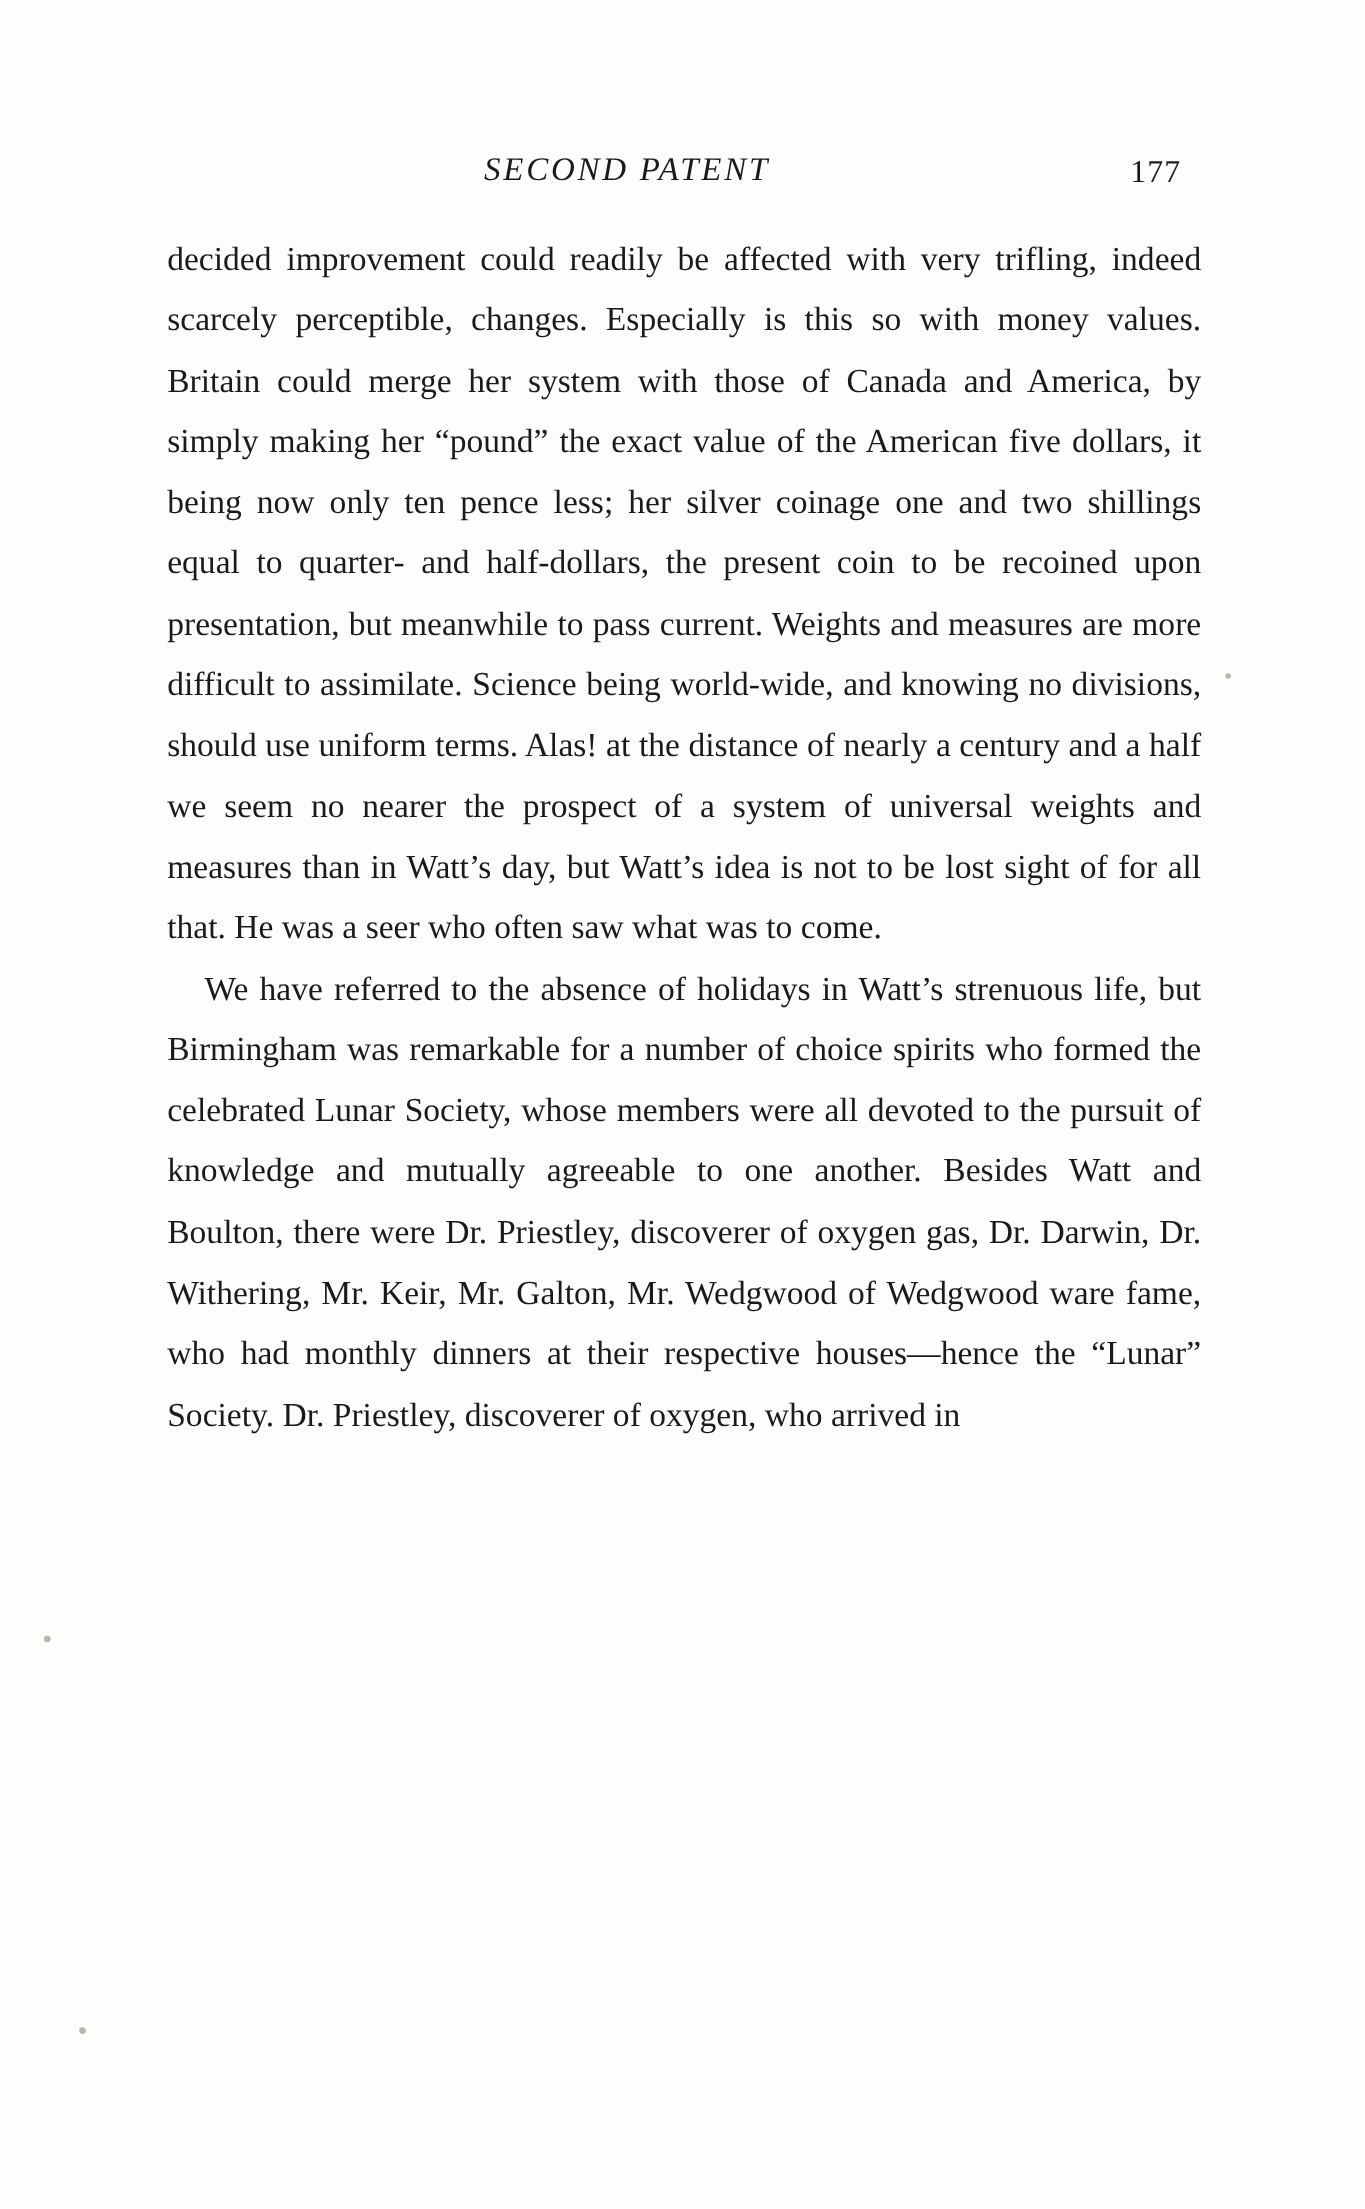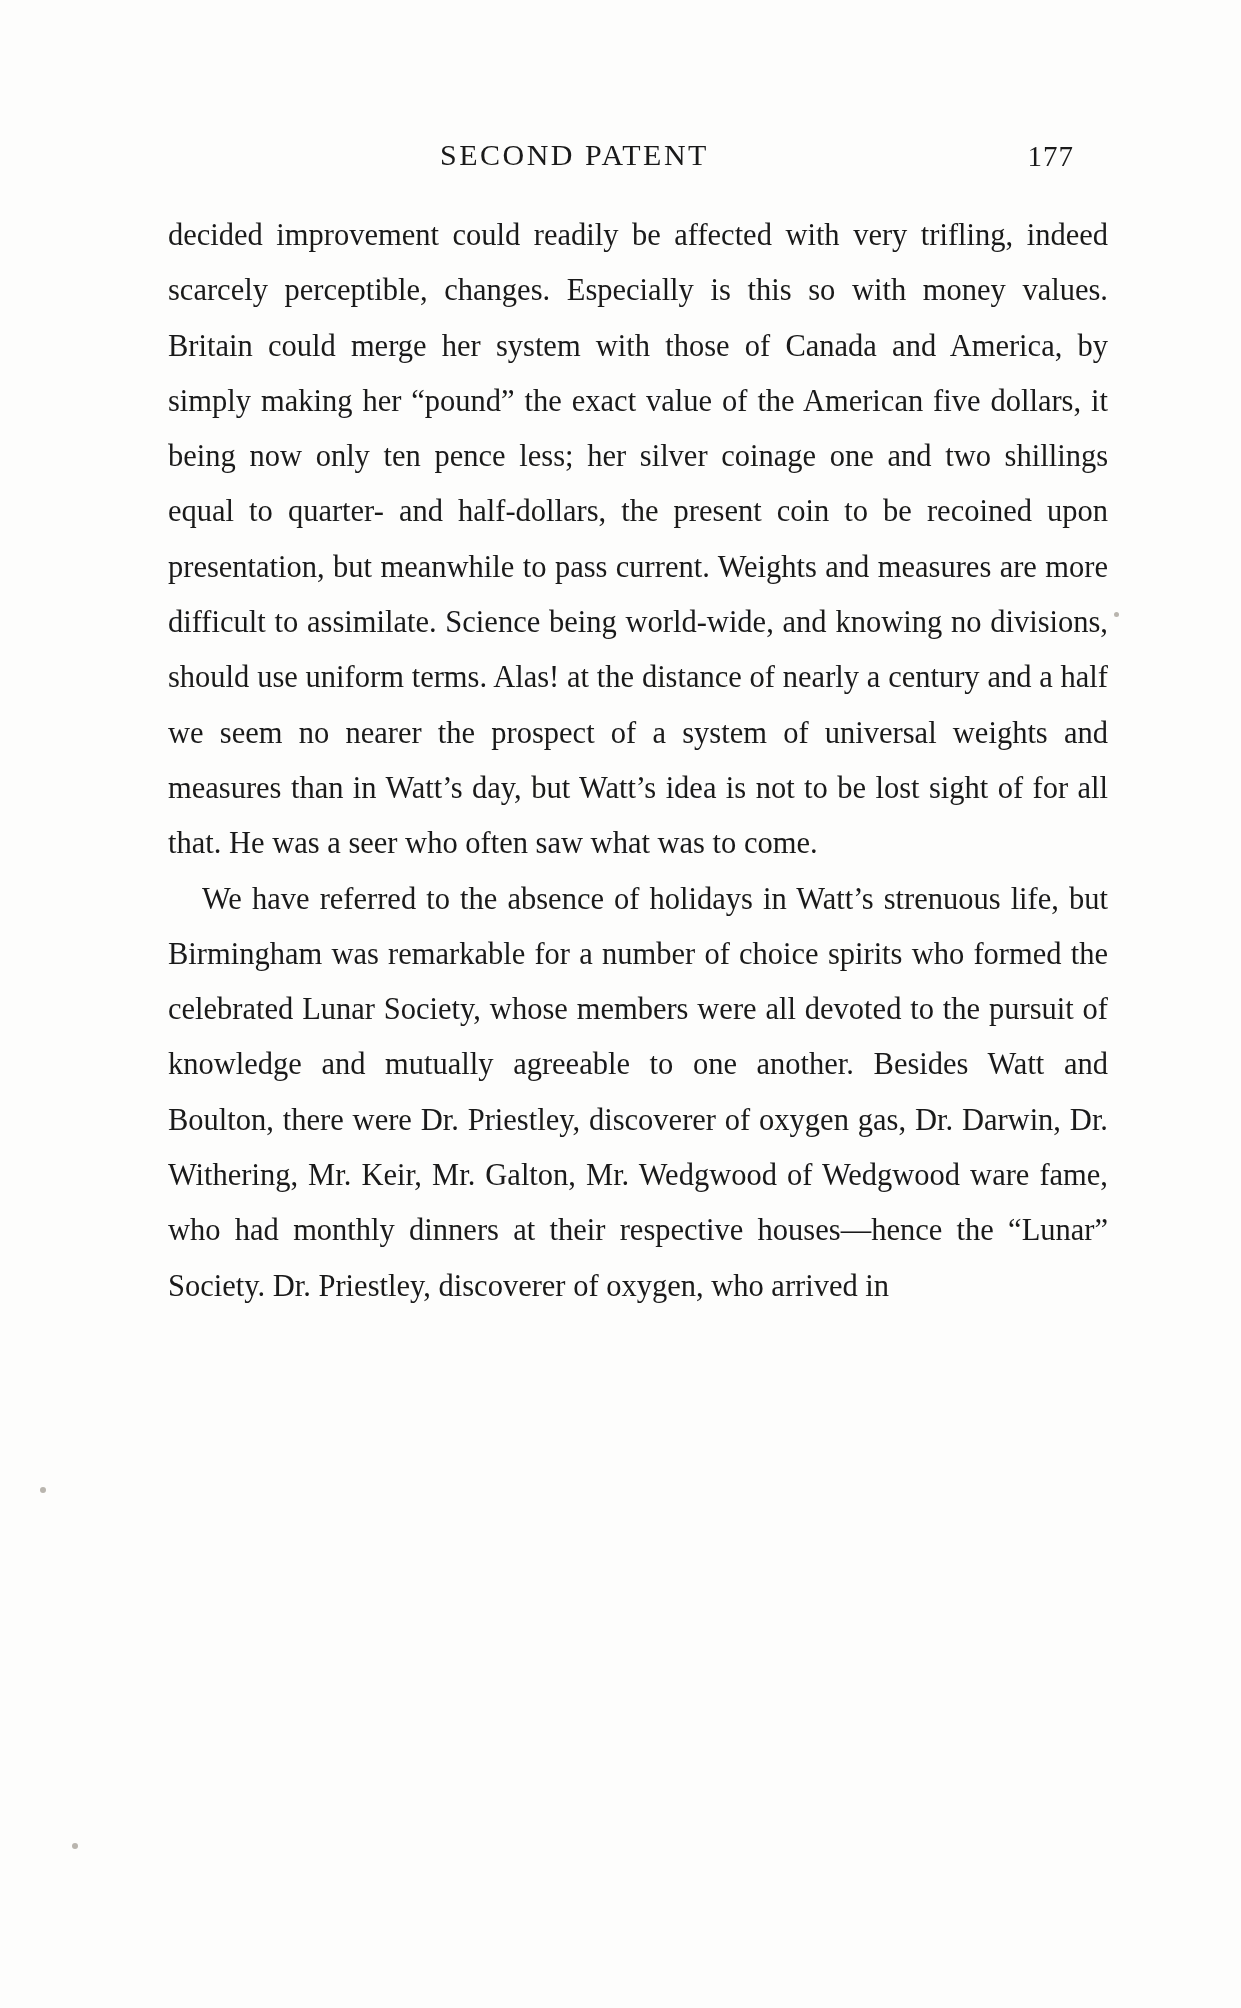--- a/index.html
+++ b/index.html
@@ -30,33 +30,34 @@
     height: 40px;
   }
   .running-title {
     position: absolute;
     left: 290px;
     top: 0;
     font-size: 30px;
     letter-spacing: 2.5px;
     font-family: "Liberation Serif", serif;
     white-space: nowrap;
+    font-style: italic;
   }
   .folio {
     position: absolute;
     right: 16px;
     top: 2px;
     font-size: 29px;
     letter-spacing: 1px;
     font-family: "Liberation Serif", serif;
   }
   .body-text {
     position: absolute;
     top: 208px;
-    left: 168px;
+    left: 152px;
     width: 940px;
   }
   p.para {
     margin: 0;
     font-size: 30.5px;
     line-height: 55.3px;
     text-align: justify;
     text-justify: inter-word;
     font-family: "Liberation Serif", serif;
     hyphens: none;

